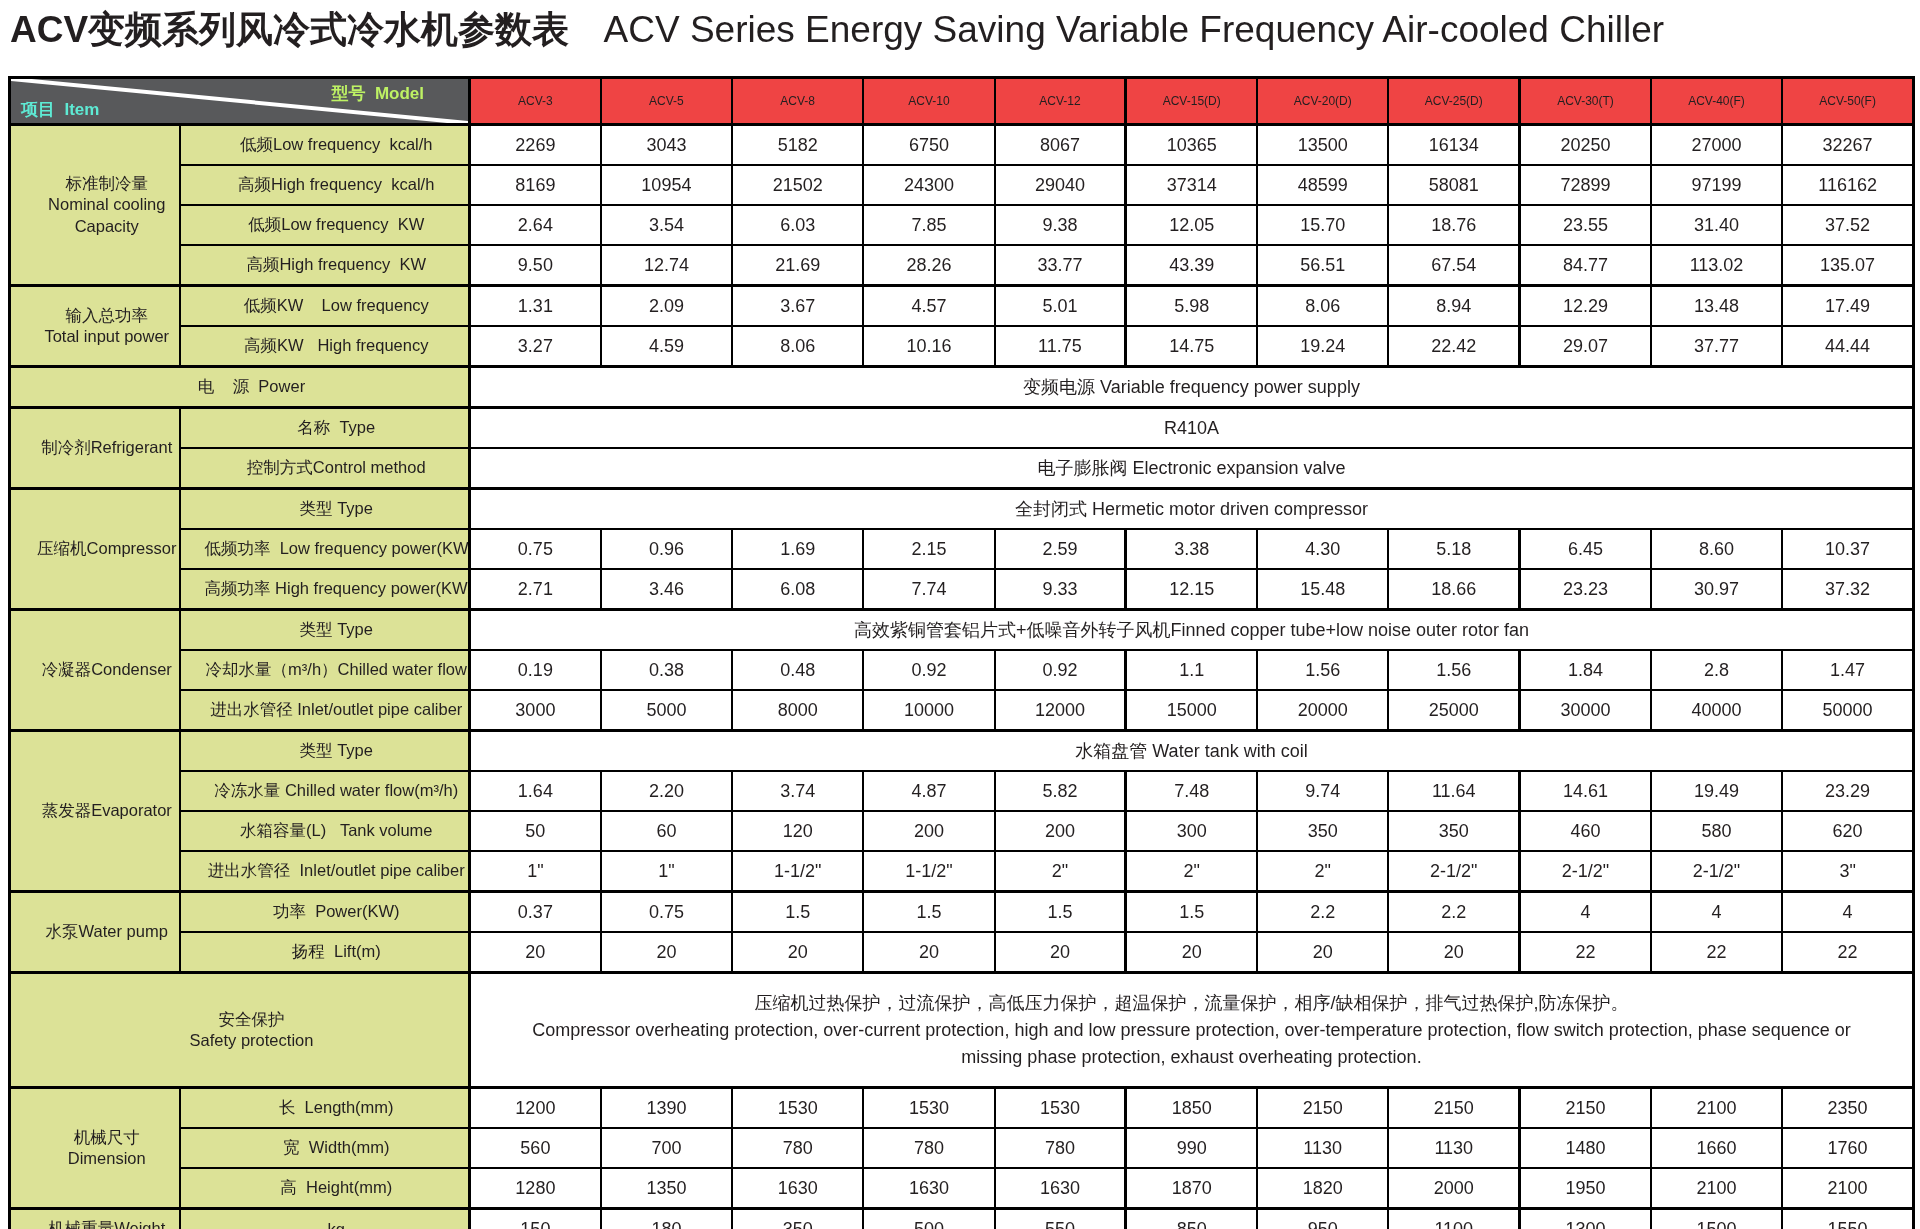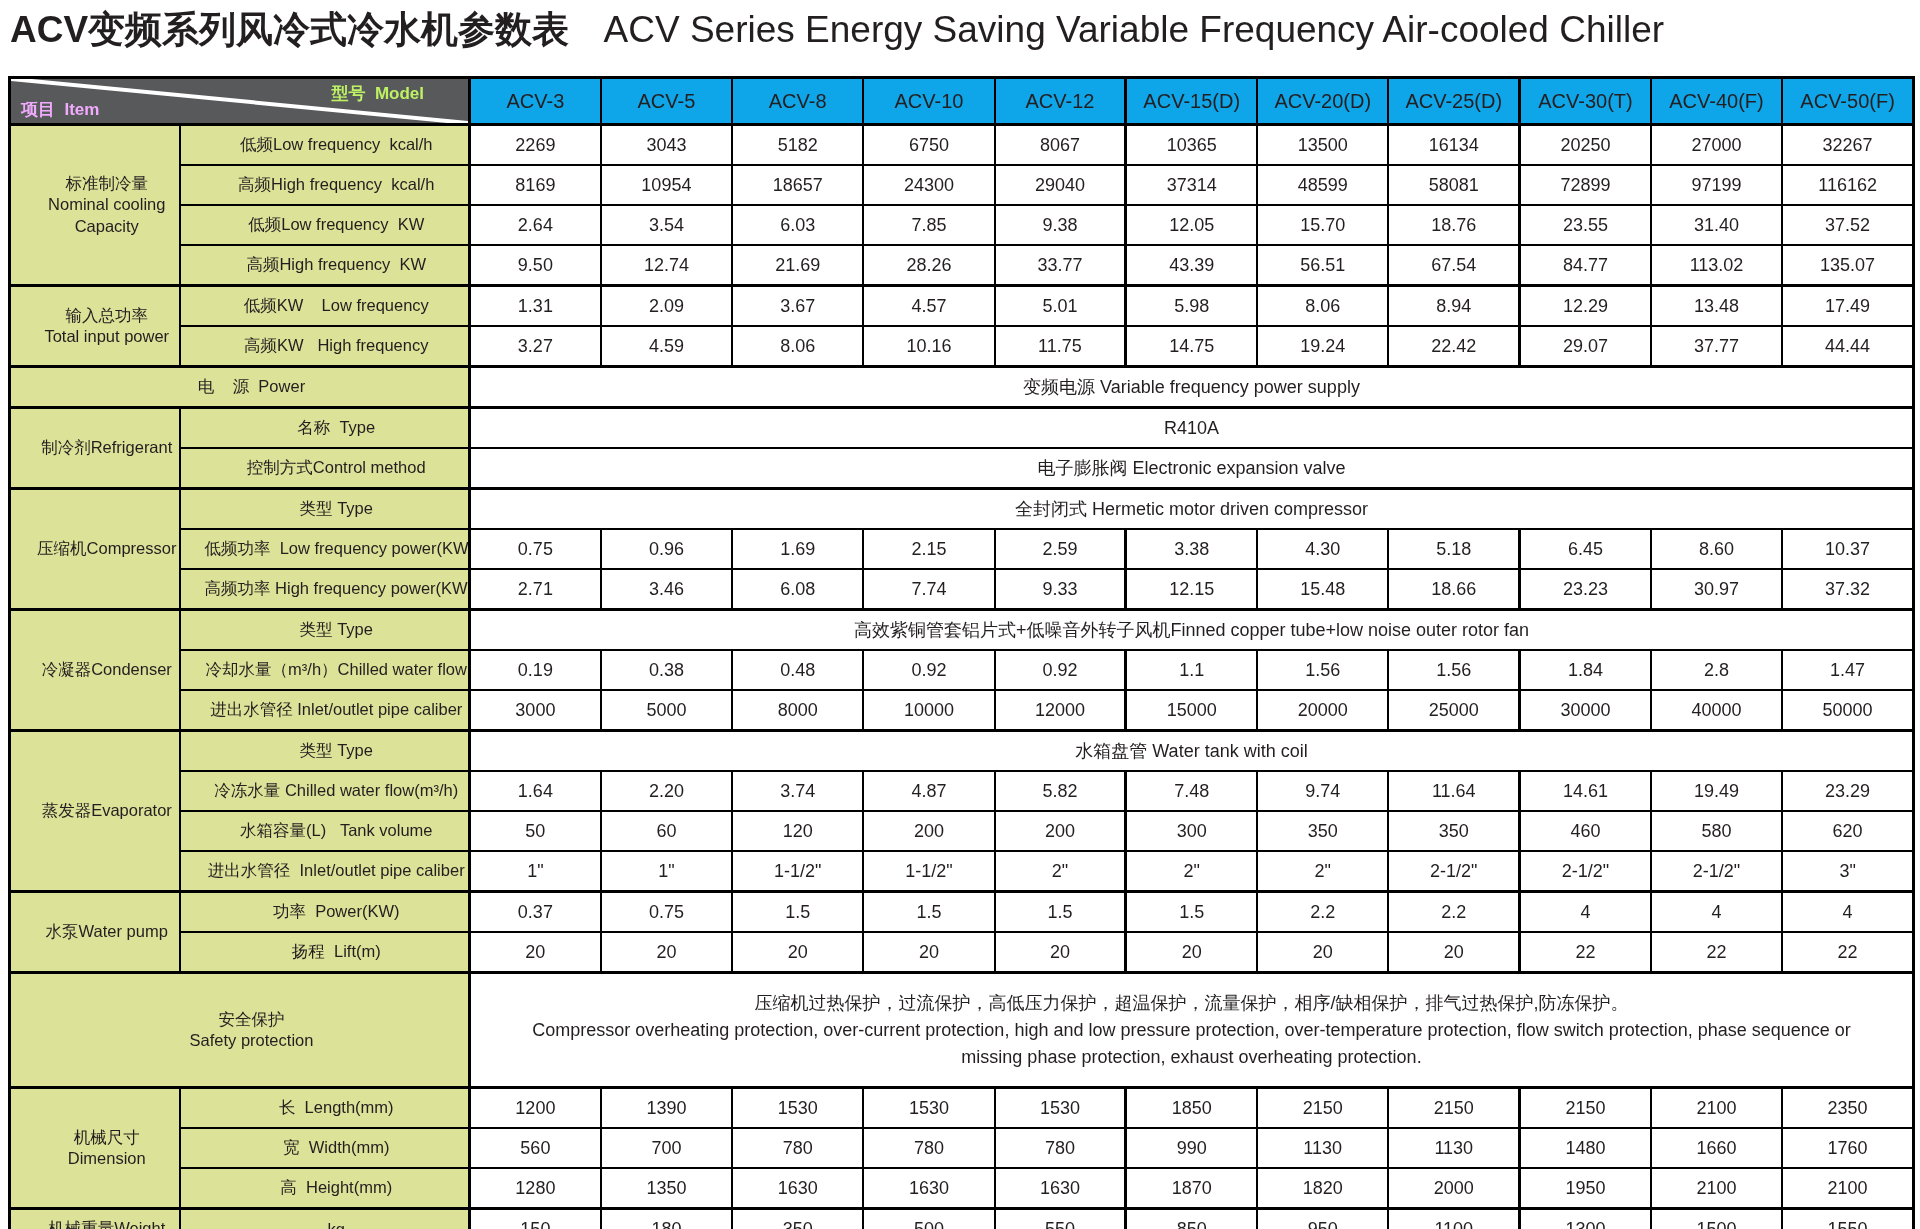--- a/index.html
+++ b/index.html
@@ -16,29 +16,29 @@
     table-layout:fixed; width:1907px; margin:21px 0 0 8px;
     border-collapse:collapse; border:3px solid #000;
   }
   col.c-cat { width:170px; }
   col.c-sub { width:290px; }
   th,td {
     border:2px solid #000; padding:0; text-align:center;
     vertical-align:middle; overflow:hidden;
   }
   thead th.model {
-    height:44px; background:#0ea5e9; font-weight:normal; font-size:20px;
+    height:44px; background:#ef4444; font-weight:normal; font-size:12px;
   }
   th.corner {
     height:44px; background:#58595b; position:relative; padding:0;
     border-right-width:3px;
   }
   .corner svg { position:absolute; left:0; top:0; width:100%; height:100%; display:block; }
   .corner-model { position:absolute; top:3px; right:44px; color:#bef264; font-size:17px; white-space:pre; }
-  .corner-item  { position:absolute; bottom:2px; left:10px; color:#f0abfc; font-size:17px; white-space:pre; }
+  .corner-item  { position:absolute; bottom:2px; left:10px; color:#5eead4; font-size:17px; white-space:pre; }
 
   tbody td { height:38px; font-size:18px; background:#fff; }
   td.cat, td.sub { background:#dce297; font-size:16.5px;padding-left:24px; }
   td.sub { white-space:pre; border-right-width:3px; }
   td.cat div { line-height:1.3; }
   tr.sec-start td { border-top-width:3px; }
   td.gb, th.gb { border-left-width:3px; }
   td.tall { height:112px; }
   td.safety-cell div { line-height:1.5; }
   .safety-en { padding:0 40px; }
@@ -106,21 +106,21 @@
         <td>13500</td>
         <td>16134</td>
         <td class="gb">20250</td>
         <td>27000</td>
         <td>32267</td>
       </tr>
       <tr>
         <td class="sub">高频High frequency  kcal/h</td>
         <td>8169</td>
         <td>10954</td>
-        <td>18657</td>
+        <td>21502</td>
         <td>24300</td>
         <td>29040</td>
         <td class="gb">37314</td>
         <td>48599</td>
         <td>58081</td>
         <td class="gb">72899</td>
         <td>97199</td>
         <td>116162</td>
       </tr>
       <tr>

